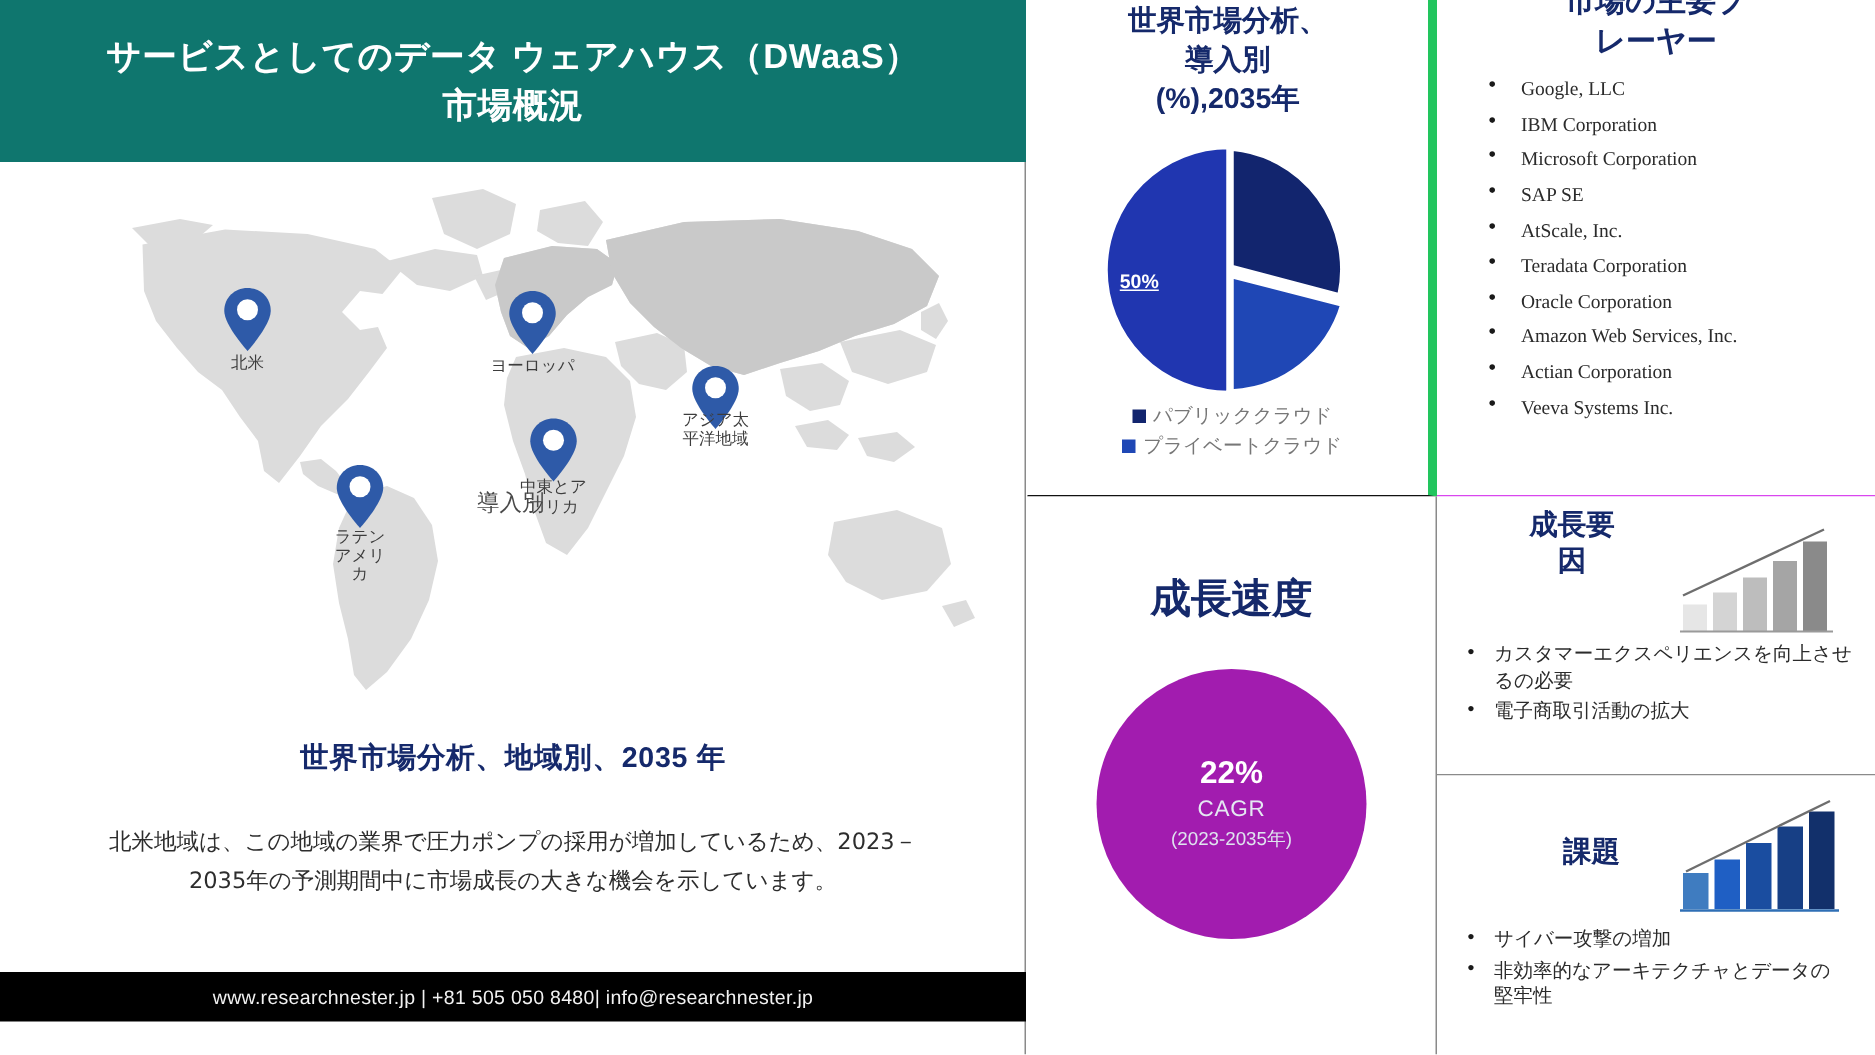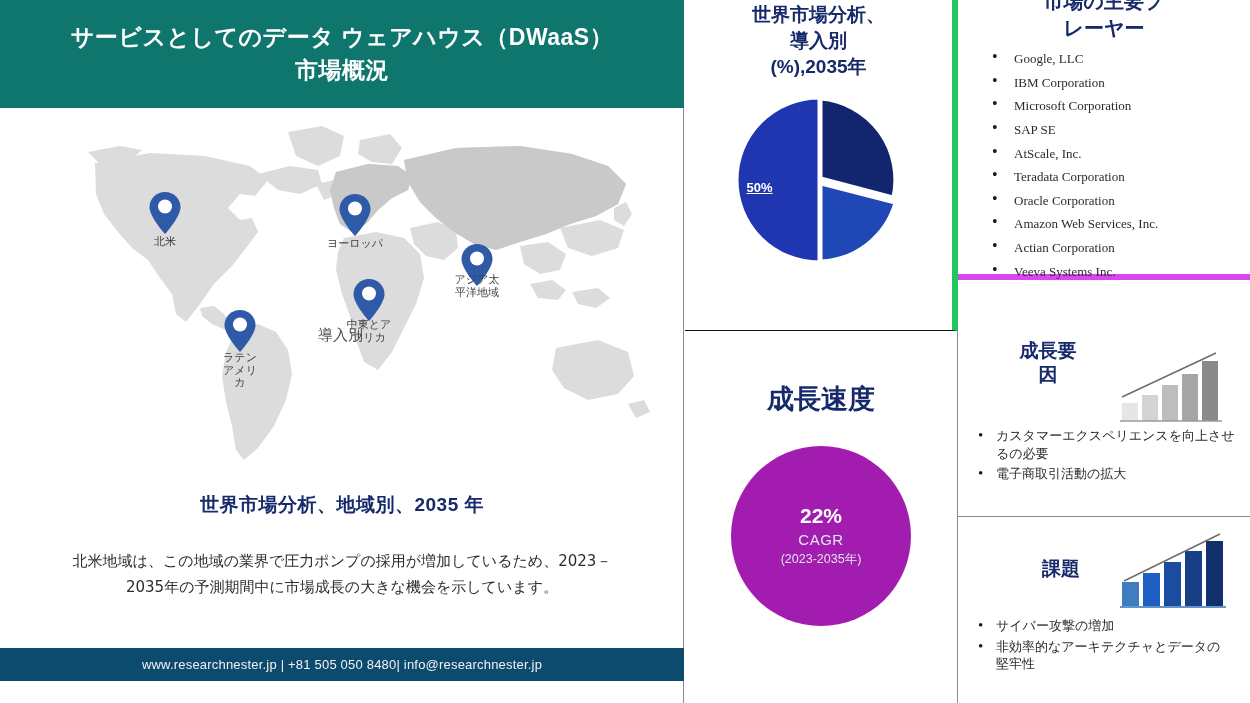--- a/index.html
+++ b/index.html
@@ -53,30 +53,30 @@
     text-align: center; color: #15296b; font-size: 19px; font-weight: bold;
     letter-spacing: .5px;
   }
   .region-desc {
     position: absolute; left: 70px; top: 548px; width: 544px;
     text-align: center; color: #2d2d2d; font-size: 15px; line-height: 1.75;
     font-family: "DejaVu Sans", sans-serif;
   }
   .footer-bar {
     position: absolute; left: 0; top: 648px; width: 684px; height: 33px;
-    background: #0c4a6e; display:flex; align-items:center; justify-content:center;
+    background: #000000; display:flex; align-items:center; justify-content:center;
   }
   .footer-text { color:#f2f2f2; font-size: 13px; letter-spacing:.2px; }
 
   
   .cell {
     position: absolute; background:#fff;
   }
   .cell-pie    { left: 685px; top: 0;    width: 273px; height: 331px; border-right:6px solid #22c55e; border-bottom:1px solid #111; }
-  .cell-players{ left: 958px; top: 0;    width: 292px; height: 280px; border-bottom:6px solid #d946ef; }
+  .cell-players{ left: 958px; top: 0;    width: 292px; height: 331px; border-bottom:1px solid #d946ef; }
   .cell-cagr   { left: 685px; top: 331px;width: 273px; height: 372px; border-right:1px solid #8a8a8a; }
   .cell-drivers{ left: 958px; top: 331px;width: 292px; height: 186px; border-bottom:1px solid #8a8a8a; }
   .cell-chall  { left: 958px; top: 517px;width: 292px; height: 186px; }
 
   .cell-title {
     color:#15296b; font-weight:bold; text-align:center;
   }
   .pie-title { font-size: 19px; line-height:1.38; padding-top: 2px; }
   .players-title { font-size: 20px; line-height: 1.35; margin-top:-12px; }
 
@@ -259,20 +259,30 @@
 
         <path d="M84 84 L84 2 A82 82 0 0 0 84 166 Z" fill="#2036b0" stroke="#ffffff" stroke-width="3"></path>
 
         <path d="M86 82 L86 3 A81 81 0 0 1 158 101 Z" fill="#12256e" stroke="#ffffff" stroke-width="3"></path>
 
         <path d="M86 88 L160 107 A81 81 0 0 1 86 165 Z" fill="#1f47b5" stroke="#ffffff" stroke-width="3"></path>
       </svg>
       <div class="pie-label-50">50%</div>
     </div>
 
+    <div class="pie-legend">
+      <div class="legend-row">
+        <span class="legend-sq" style="background:#12256e;"></span>
+        <span>パブリッククラウド</span>
+      </div>
+      <div class="legend-row">
+        <span class="legend-sq" style="background:#1f47b5;"></span>
+        <span>プライベートクラウド</span>
+      </div>
+    </div>
   </div>
 
   <div class="cell cell-players">
     <div class="cell-title players-title">
       <div>市場の主要プ</div>
       <div>レーヤー</div>
     </div>
     <ul class="players-list">
       <li>Google, LLC</li>
       <li>IBM Corporation</li>

